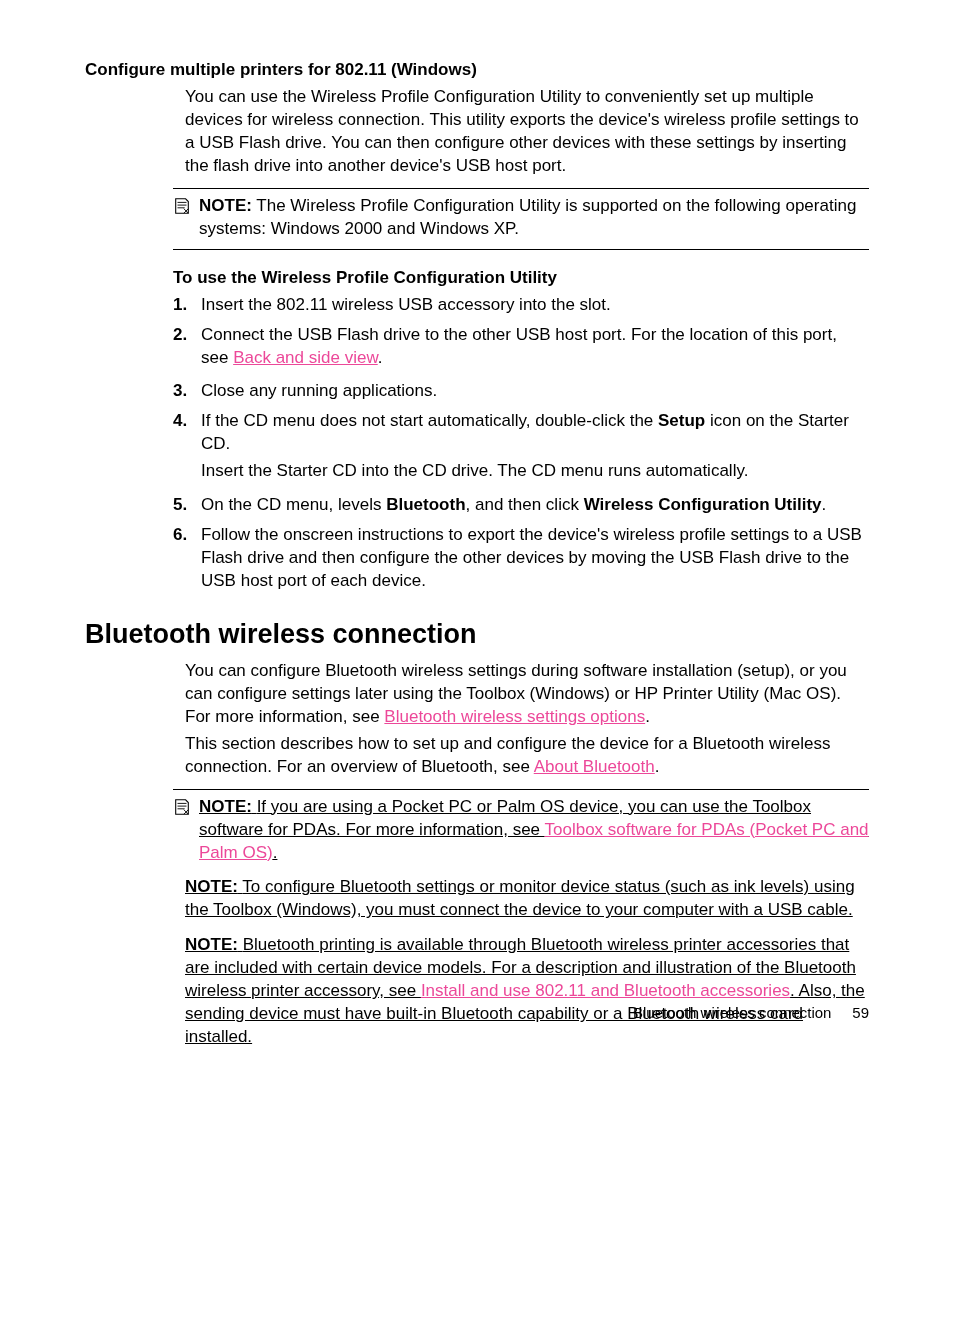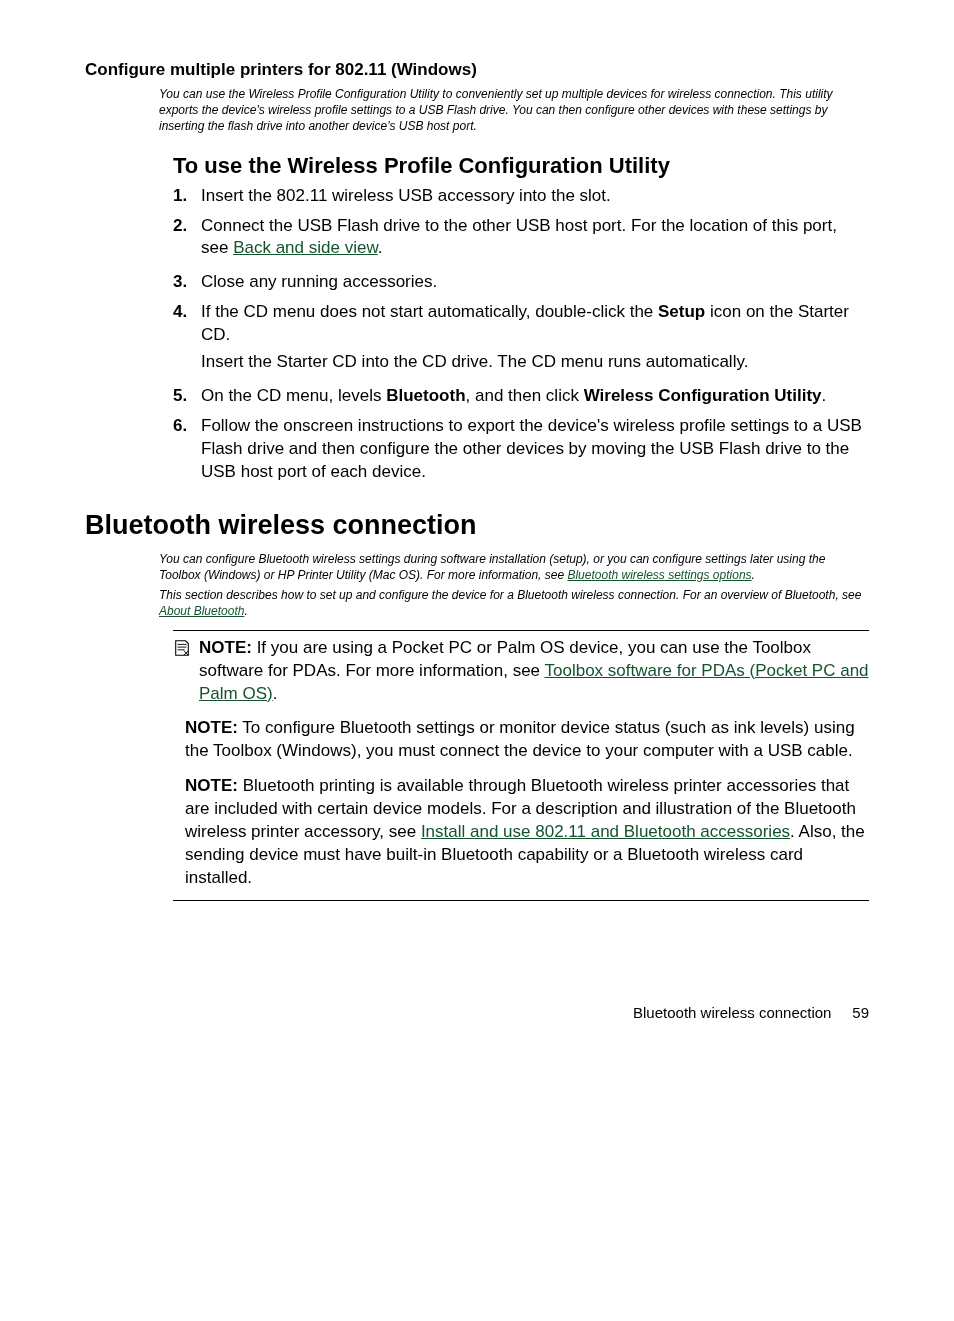--- a/index.html
+++ b/index.html
@@ -15,25 +15,24 @@
     box-sizing: border-box;
     height: 1055px;
     position: relative;
   }
   .h-section {
     font-size: 17px;
     font-weight: bold;
     margin-bottom: 6px;
   }
   .body-para {
-    font-size: 12px;
-    line-height: 1.35;
-    margin-left: 74px;
+    font-size: 17px;
+    line-height: 1.35;
+    margin-left: 100px;
     margin-bottom: 4px;
-    font-style: italic;
   }
   .note-box {
     margin-left: 88px;
     border-top: 1px solid #000;
     border-bottom: 1px solid #000;
     padding: 6px 0 8px 0;
     margin-top: 10px;
     margin-bottom: 14px;
   }
   .note-inner {
@@ -47,21 +46,21 @@
     margin-top: 2px;
   }
   .note-text {
     font-size: 17px;
     line-height: 1.35;
   }
   .note-label {
     font-weight: bold;
   }
   .sub-h {
-    font-size: 22px;
+    font-size: 17px;
     font-weight: bold;
     margin-left: 88px;
     margin-top: 18px;
     margin-bottom: 6px;
   }
   .ol {
     margin-left: 88px;
     font-size: 17px;
     line-height: 1.35;
   }
@@ -73,40 +72,41 @@
     font-weight: bold;
     flex: 0 0 28px;
   }
   .li-body {
     flex: 1;
   }
   .li-body p {
     margin: 0 0 4px 0;
   }
   .link {
-    color: #14532d;
+    color: #ec4899;
     text-decoration: underline;
   }
   .h1 {
     font-size: 27px;
     font-weight: bold;
     margin-top: 26px;
     margin-bottom: 8px;
   }
   .multi-note {
     margin-left: 88px;
     border-top: 1px solid #000;
     border-bottom: 1px solid #000;
     padding: 6px 0 8px 0;
     margin-top: 10px;
   }
   .multi-note .note-block {
     font-size: 17px;
     line-height: 1.35;
     margin-bottom: 12px;
+    text-decoration: underline;
   }
   .multi-note .note-block:last-child {
     margin-bottom: 2px;
   }
   .multi-note .first-block {
     display: flex;
     align-items: flex-start;
   }
   .multi-note .indent-block {
     margin-left: 12px;
@@ -121,20 +121,34 @@
 </style>
 </head>
 <body>
 
 <div class="page">
 
   <div class="h-section">Configure multiple printers for 802.11 (Windows)</div>
 
   <div class="body-para">You can use the Wireless Profile Configuration Utility to conveniently set up multiple devices for wireless connection. This utility exports the device's wireless profile settings to a USB Flash drive. You can then configure other devices with these settings by inserting the flash drive into another device's USB host port.</div>
 
+  <div class="note-box">
+    <div class="note-inner">
+      <span class="note-icon">
+        <svg viewBox="0 0 20 20" width="18" height="18">
+          <path d="M3 2 L14 2 L17 5 L17 18 L3 18 Z" fill="none" stroke="#000" stroke-width="1.2"></path>
+          <path d="M5 6 L15 6 M5 9 L15 9 M5 12 L13 12 M12 13 L17 18 M17 13 L12 18" stroke="#000" stroke-width="1"></path>
+        </svg>
+      </span>
+      <div class="note-text">
+        <span class="note-label">NOTE:</span>
+        <span>The Wireless Profile Configuration Utility is supported on the following operating systems: Windows 2000 and Windows XP.</span>
+      </div>
+    </div>
+  </div>
 
   <div class="sub-h">To use the Wireless Profile Configuration Utility</div>
 
   <div class="ol">
 
     <div class="li">
       <div class="li-num">1.</div>
       <div class="li-body">Insert the 802.11 wireless USB accessory into the slot.</div>
     </div>
 
@@ -142,21 +156,21 @@
       <div class="li-num">2.</div>
       <div class="li-body">
         <p>
           <span>Connect the USB Flash drive to the other USB host port. For the location of this port, see </span><span class="link">Back and side view</span><span>.</span>
         </p>
       </div>
     </div>
 
     <div class="li">
       <div class="li-num">3.</div>
-      <div class="li-body">Close any running accessories.</div>
+      <div class="li-body">Close any running applications.</div>
     </div>
 
     <div class="li">
       <div class="li-num">4.</div>
       <div class="li-body">
         <p>
           <span>If the CD menu does not start automatically, double-click the </span><span class="bold">Setup</span><span> icon on the Starter CD.</span>
         </p>
         <p>Insert the Starter CD into the CD drive. The CD menu runs automatically.</p>
       </div>

